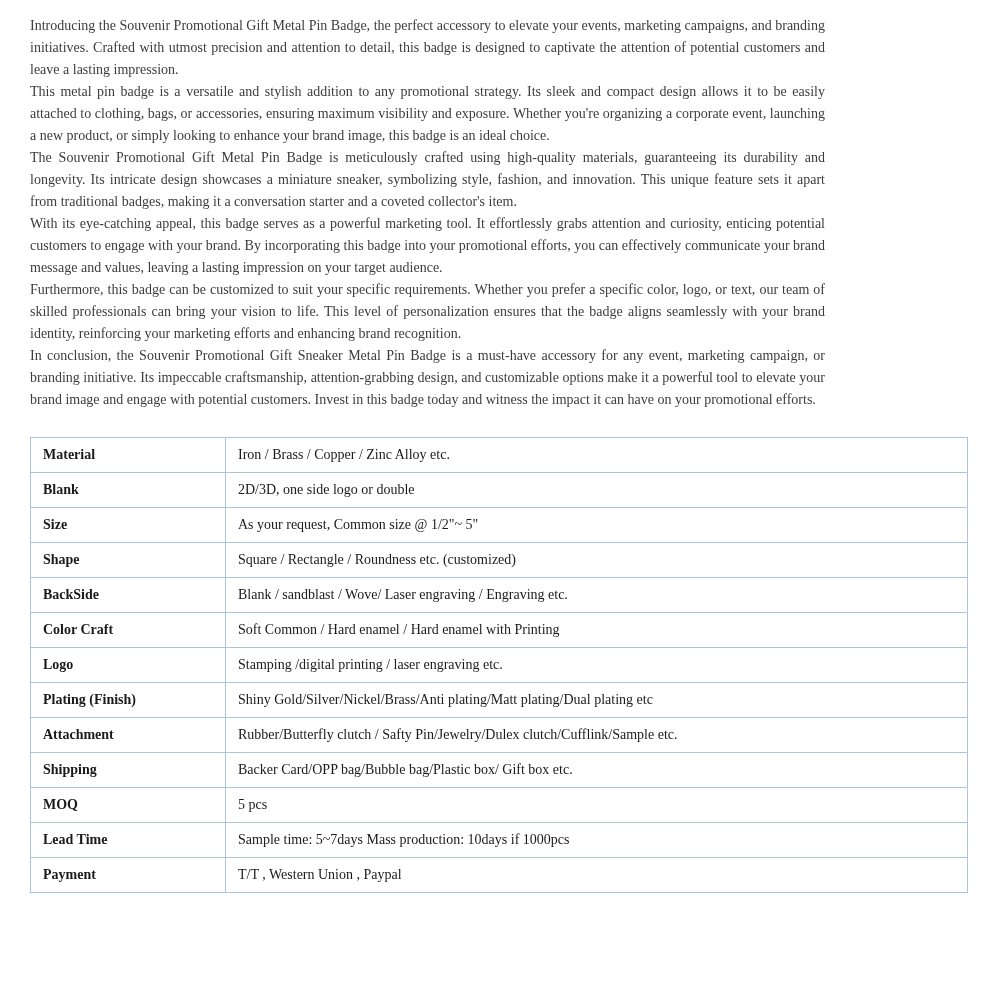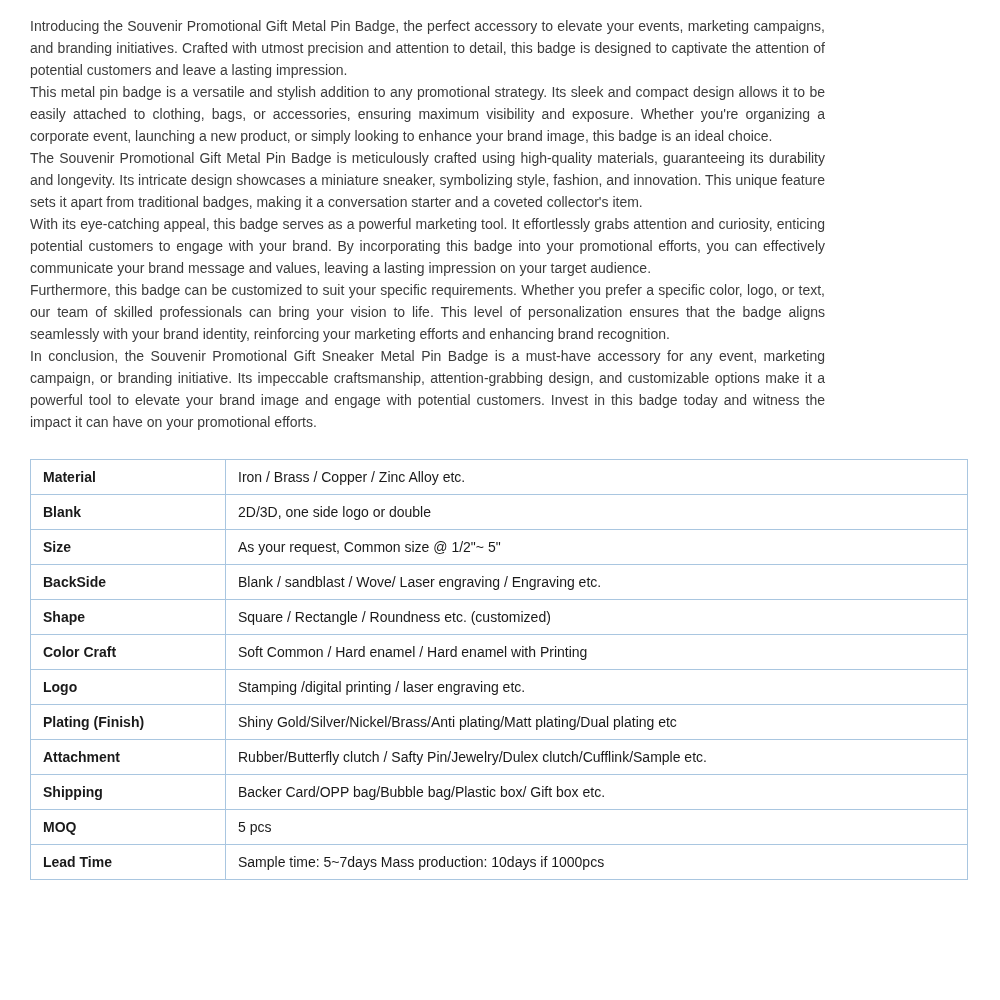--- a/index.html
+++ b/index.html
@@ -12,21 +12,21 @@
   html, body {
     margin: 0;
     padding: 0;
     background: var(--color-page-bg);
   }
   .page {
     width: 852px;
     min-height: 1000px;
     background: var(--color-page-bg);
     padding: 15px 27px 20px 30px;
-    font-family: Liberation Sans, sans-serif;
+    font-family: Liberation Serif, serif;
   }
   .description p {
     margin: 0;
     font-size: 14px;
     line-height: 22px;
     color: var(--color-text);
     text-align: justify;
   }
   .spec-table {
     margin-top: 26px;
@@ -71,26 +71,26 @@
       </tr>
       <tr>
         <td class="spec-label">Blank</td>
         <td class="spec-value">2D/3D, one side logo or double</td>
       </tr>
       <tr>
         <td class="spec-label">Size</td>
         <td class="spec-value">As your request, Common size @ 1/2"~ 5"</td>
       </tr>
       <tr>
+        <td class="spec-label">Shape</td>
+        <td class="spec-value">Square / Rectangle / Roundness etc. (customized)</td>
+      </tr>
+      <tr>
         <td class="spec-label">BackSide</td>
         <td class="spec-value">Blank / sandblast / Wove/ Laser engraving / Engraving etc.</td>
-      </tr>
-      <tr>
-        <td class="spec-label">Shape</td>
-        <td class="spec-value">Square / Rectangle / Roundness etc. (customized)</td>
       </tr>
       <tr>
         <td class="spec-label">Color Craft</td>
         <td class="spec-value">Soft Common / Hard enamel / Hard enamel with Printing</td>
       </tr>
       <tr>
         <td class="spec-label">Logo</td>
         <td class="spec-value">Stamping /digital printing / laser engraving etc.</td>
       </tr>
       <tr>
@@ -106,16 +106,20 @@
         <td class="spec-value">Backer Card/OPP bag/Bubble bag/Plastic box/ Gift box etc.</td>
       </tr>
       <tr>
         <td class="spec-label">MOQ</td>
         <td class="spec-value">5 pcs</td>
       </tr>
       <tr>
         <td class="spec-label">Lead Time</td>
         <td class="spec-value">Sample time: 5~7days Mass production: 10days if 1000pcs</td>
       </tr>
+      <tr>
+        <td class="spec-label">Payment</td>
+        <td class="spec-value">T/T , Western Union , Paypal</td>
+      </tr>
     </tbody>
   </table>
 
 </div>
 
 </body></html>

